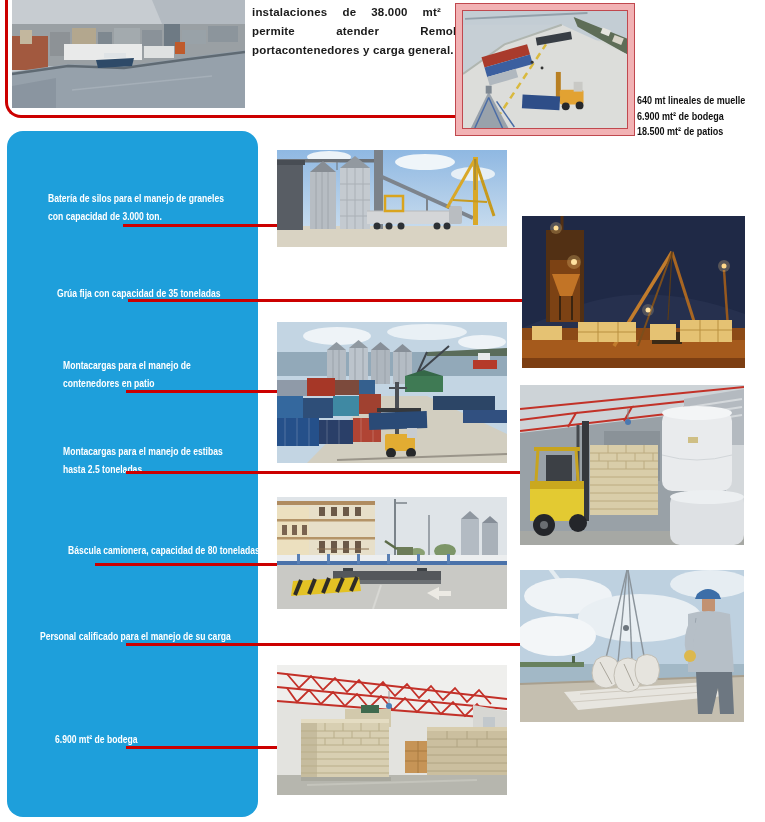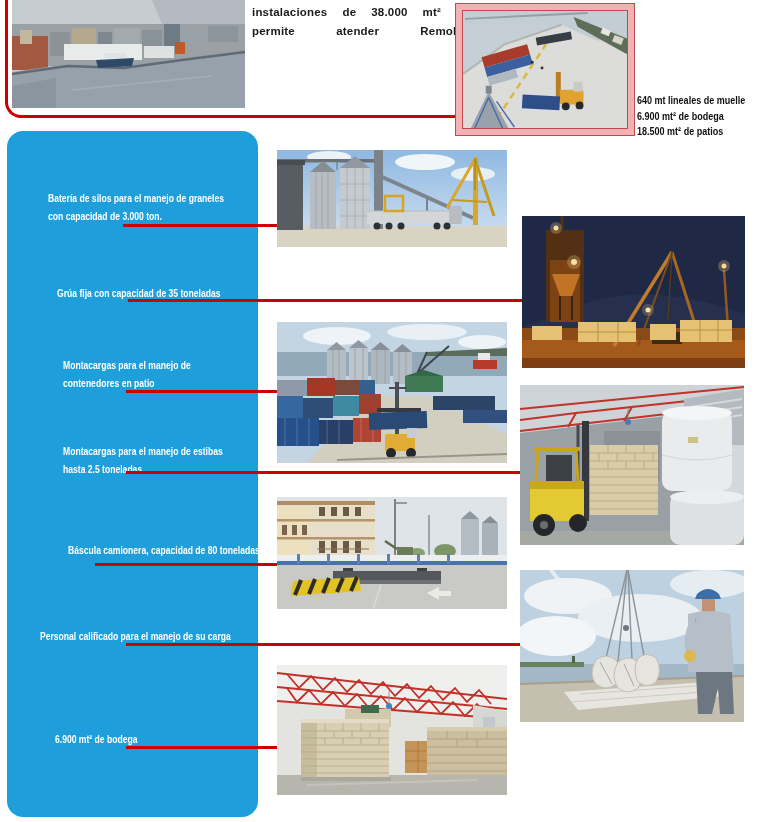--- a/index.html
+++ b/index.html
@@ -56,20 +56,21 @@
       <path d="M84,60 L122,58 L120,66 L86,68 Z" fill="#2e4a68"></path>
       <rect x="92" y="53" width="22" height="5" fill="#dfe3e6"></rect>
       <path d="M0,86 L44,78 L44,108 L0,108 Z" fill="#8a95a0"></path>
       <path d="M60,90 L200,76" stroke="#a5afb8" stroke-width="1.5"></path>
     </svg>
   </div>
 
   <div class="intro">
     <div class="j">instalaciones de 38.000 mt² que le</div>
     <div class="j">permite atender Remolcadores</div>
+    <div>portacontenedores y carga general.</div>
   </div>
 
   <div class="dock-frame">
     <div class="photo">
       <svg viewBox="0 0 166 119" preserveAspectRatio="none">
         <rect width="166" height="119" fill="#d8dad7"></rect>
         <rect width="166" height="30" fill="#c3cdd4"></rect>
         <path d="M0,14 L98,14 L40,36 L0,64 Z" fill="#c6cfd5"></path>
         <line x1="2" y1="8" x2="126" y2="2" stroke="#93a0aa" stroke-width="2"></line>
         <path d="M112,6 L166,28 L166,44 L116,16 Z" fill="#5e6d57"></path>

